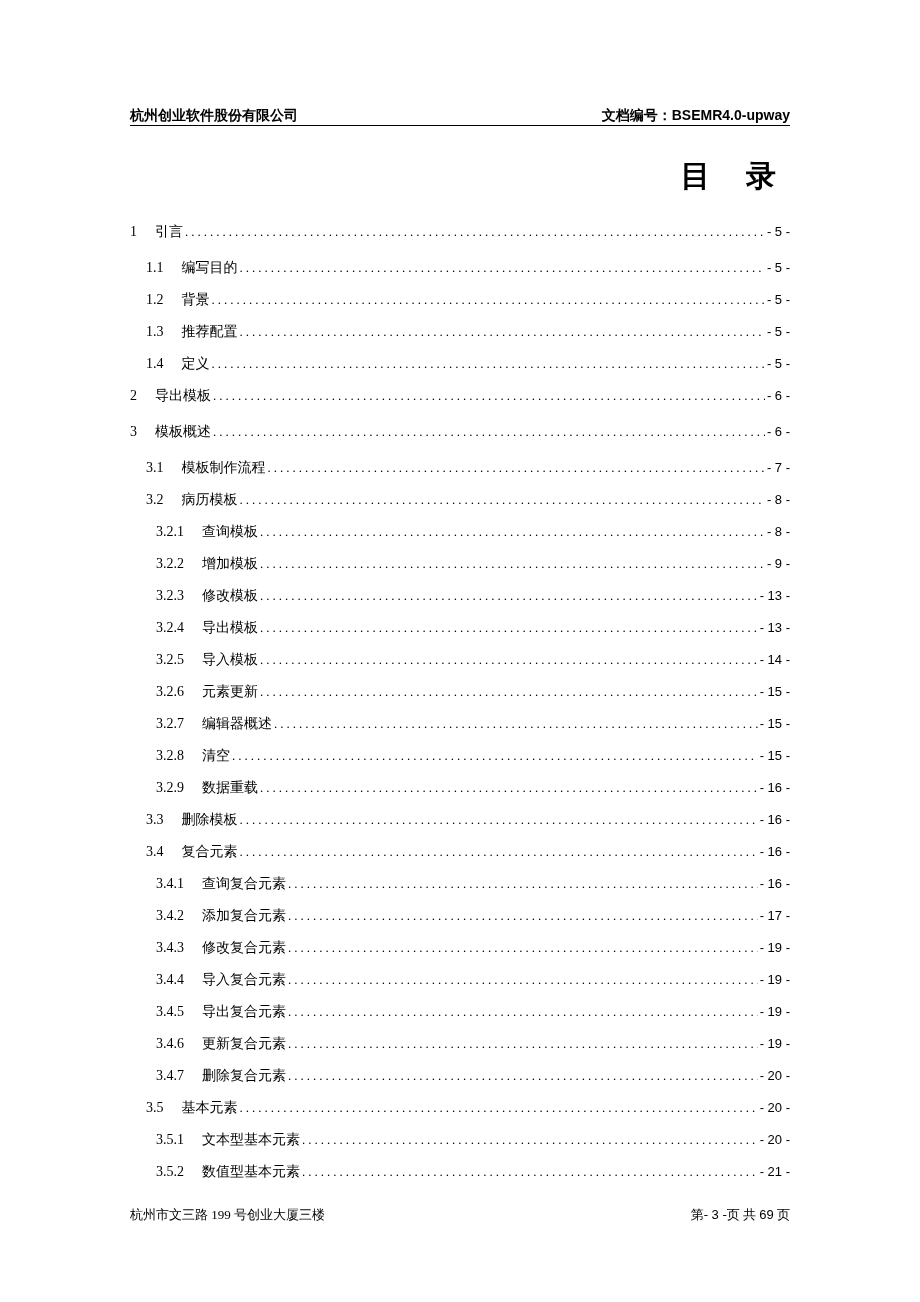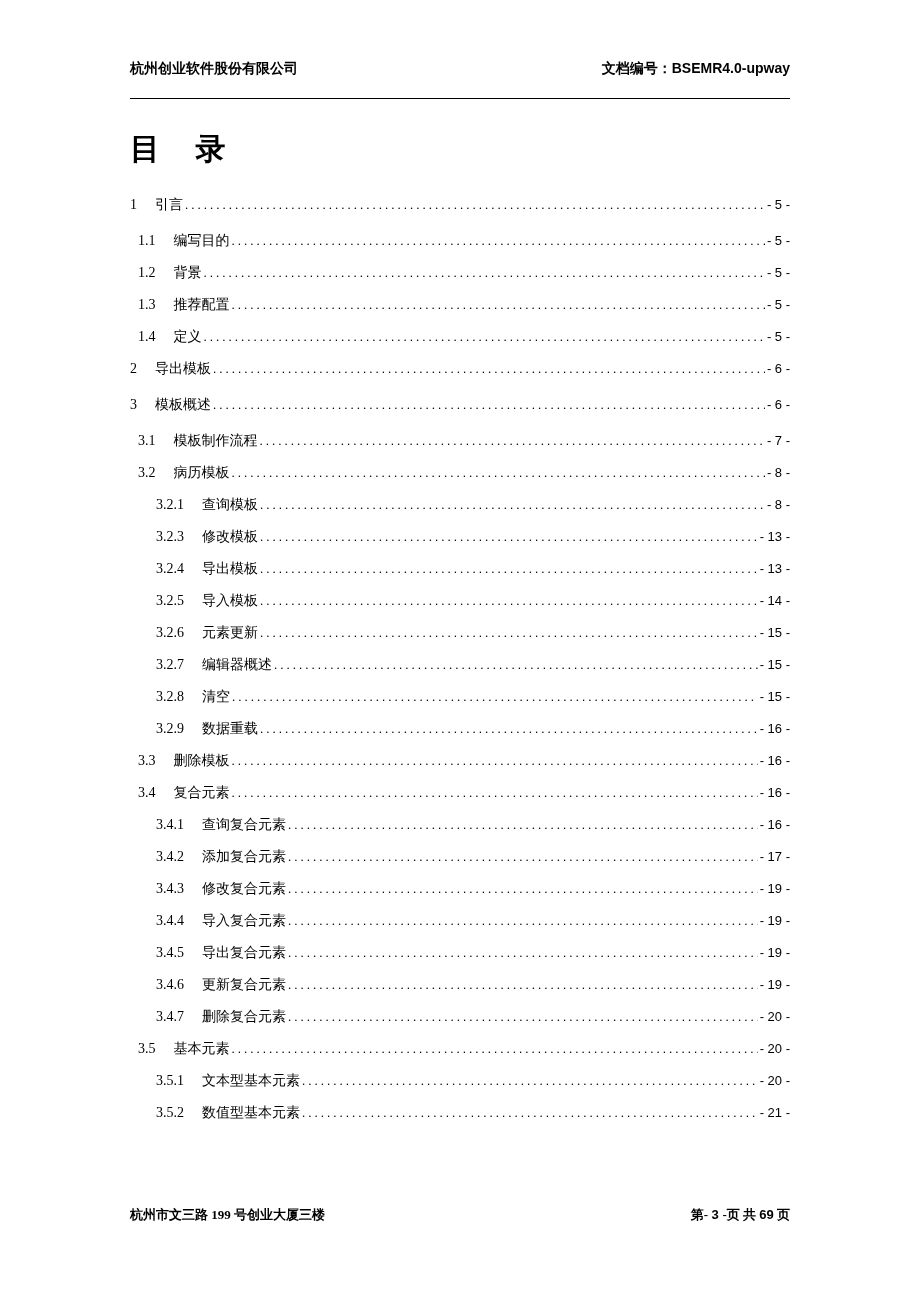--- a/index.html
+++ b/index.html
@@ -10,27 +10,28 @@
     color: #000;
     width: 920px;
     height: 1302px;
     padding: 60px 130px 10px 130px;
     position: relative;
   }
   .header {
     display: flex;
     justify-content: space-between;
     border-bottom: 1px solid #000;
-    padding-bottom: 20px;
+    padding-bottom: 0;
     margin-bottom: 30px;
+    margin-top: 47px;
   }
   .header-left, .header-right { font-weight: bold; font-size: 14px; }
   .header-right .docnum { font-family: "Arial", sans-serif; }
   .title {
-    text-align: left;
+    text-align: right;
     font-size: 30px;
     font-weight: bold;
     letter-spacing: 14px;
     margin-bottom: 26px;
     font-family: "SimSun", "宋体", serif;
   }
   .toc-entry {
     display: flex;
     align-items: baseline;
     margin-bottom: 14px;
@@ -43,31 +44,30 @@
     overflow: hidden;
     margin: 0 2px;
     letter-spacing: 3px;
     font-size: 13px;
   }
   .toc-dots::after {
     content: "..................................................................................................................................";
   }
   .toc-page { flex-shrink: 0; font-family: "Arial", sans-serif; font-size: 13px; }
   .level-1 { margin-left: 0; margin-top: 8px; margin-bottom: 18px; }
-  .level-2 { margin-left: 8px; }
+  .level-2 { margin-left: 16px; }
   .level-3 { margin-left: 26px; }
   .footer {
     position: absolute;
     left: 130px;
     right: 130px;
     bottom: 78px;
     display: flex;
     justify-content: space-between;
     font-size: 13px;
-    font-weight: bold;
   }
   .footer span { font-family: "SimSun","宋体",serif; }
   .footer .pg-num { font-family: "Arial", sans-serif; }
 </style>
 </head>
 <body>
 
 <div class="header">
   <div class="header-left">杭州创业软件股份有限公司</div>
   <div class="header-right">
@@ -132,20 +132,26 @@
       <span class="toc-dots"></span>
       <span class="toc-page">- 8 -</span>
     </div>
     <div class="toc-entry level-3">
       <span class="toc-num">3.2.1</span>
       <span class="toc-label">查询模板</span>
       <span class="toc-dots"></span>
       <span class="toc-page">- 8 -</span>
     </div>
     <div class="toc-entry level-3">
+      <span class="toc-num">3.2.2</span>
+      <span class="toc-label">增加模板</span>
+      <span class="toc-dots"></span>
+      <span class="toc-page">- 9 -</span>
+    </div>
+    <div class="toc-entry level-3">
       <span class="toc-num">3.2.3</span>
       <span class="toc-label">修改模板</span>
       <span class="toc-dots"></span>
       <span class="toc-page">- 13 -</span>
     </div>
     <div class="toc-entry level-3">
       <span class="toc-num">3.2.4</span>
       <span class="toc-label">导出模板</span>
       <span class="toc-dots"></span>
       <span class="toc-page">- 13 -</span>

